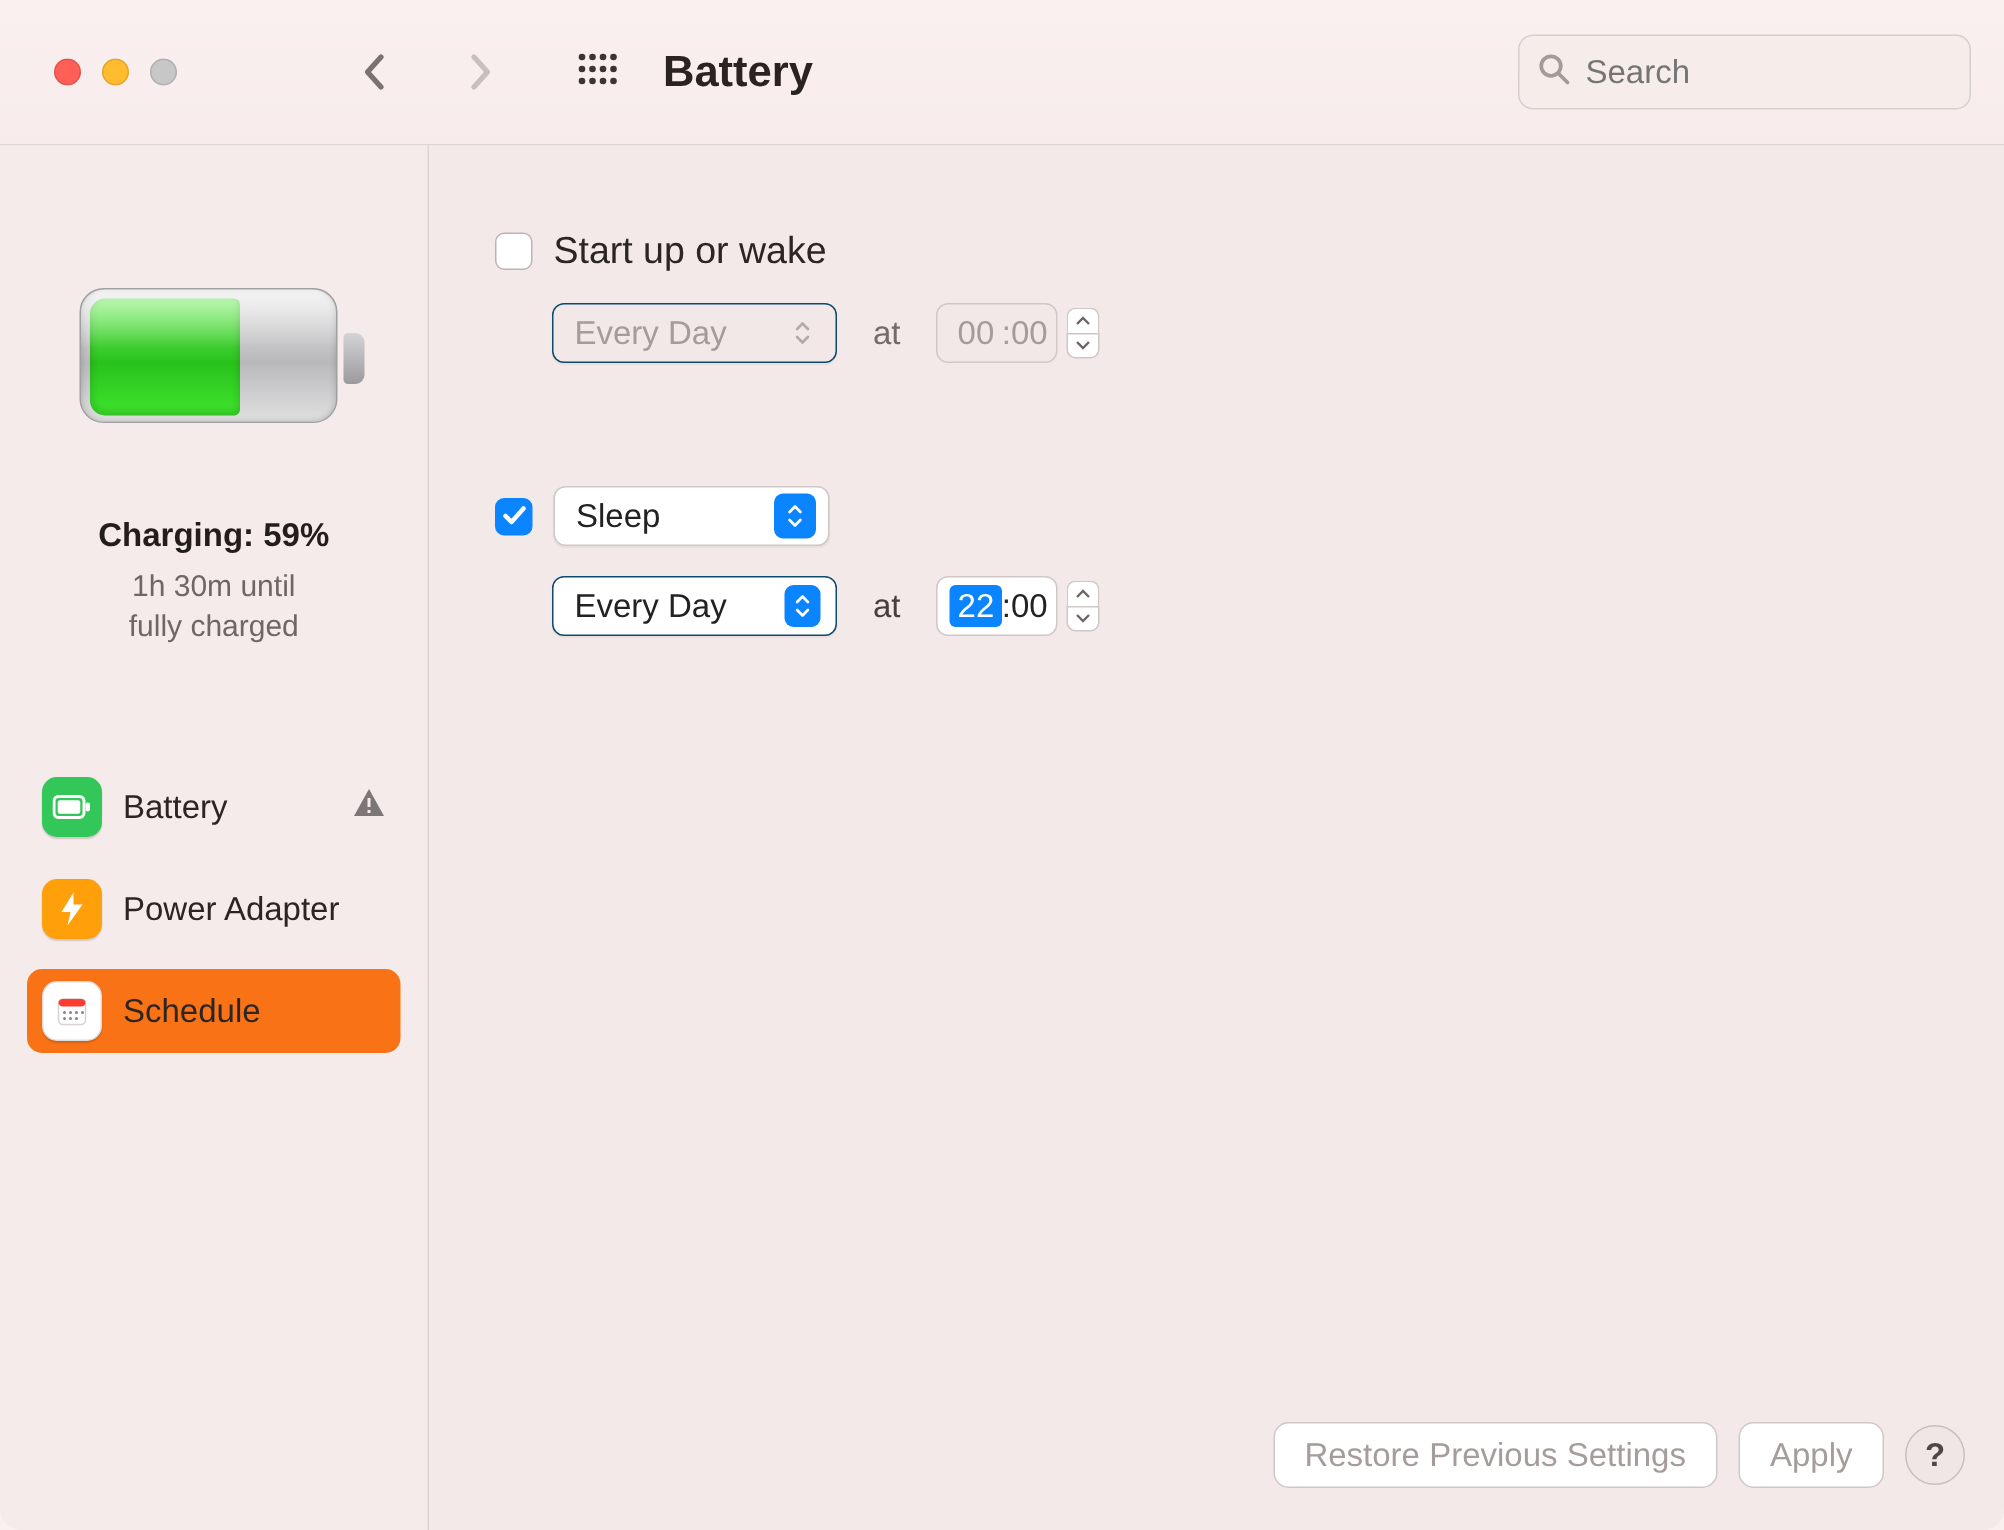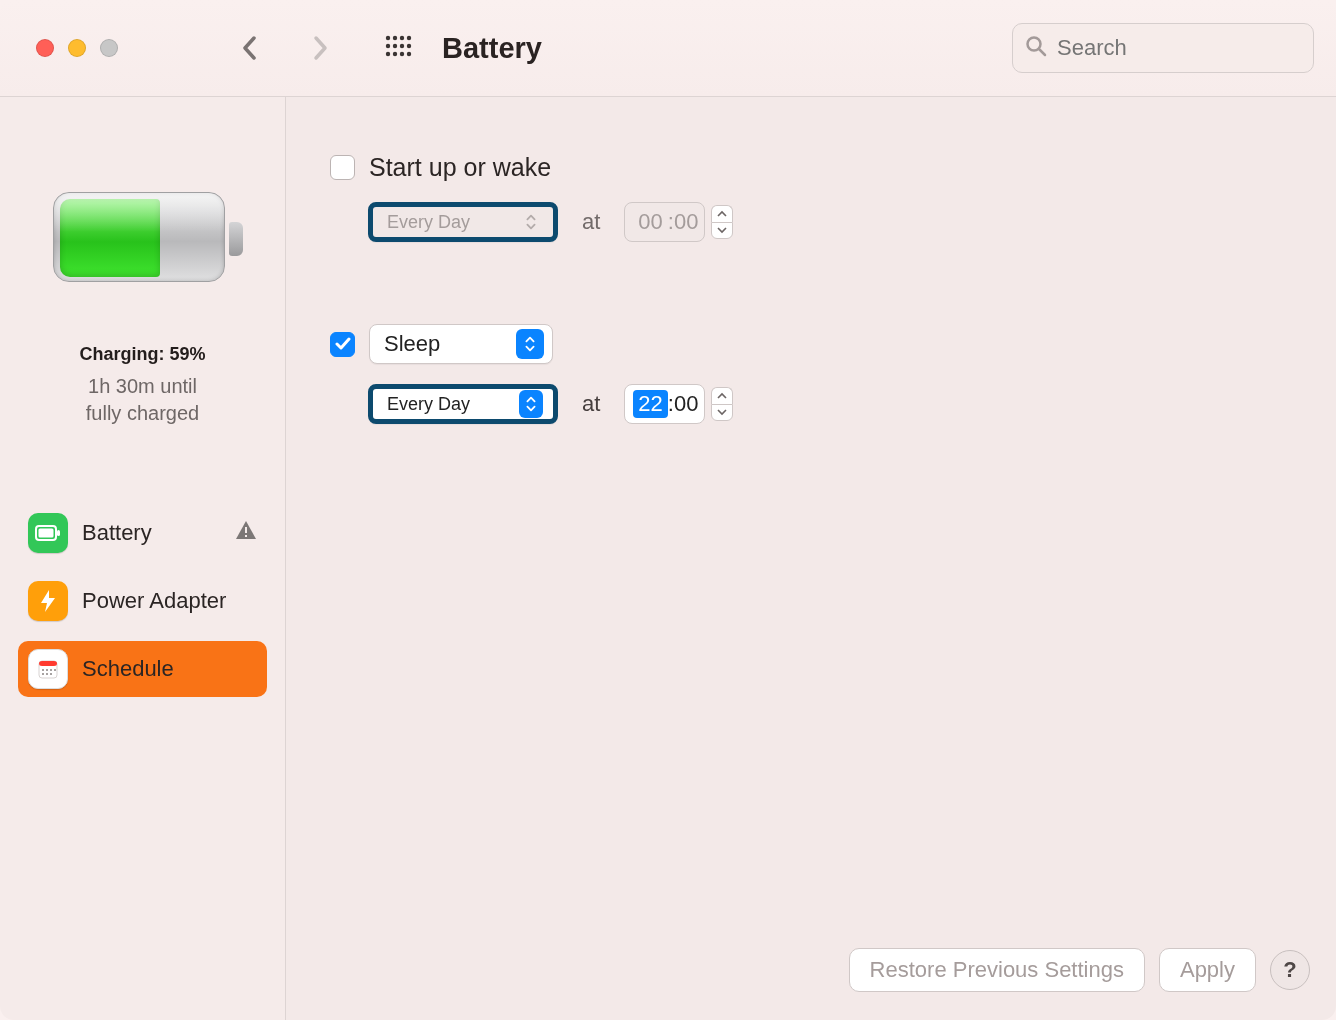--- a/index.html
+++ b/index.html
@@ -58,21 +58,21 @@
     border-radius: 10px 4px 4px 10px;
     background: linear-gradient(180deg,#7df06a,#28c21b 55%,#3fe42e);
     box-shadow: inset 0 -2px 6px rgba(0,0,0,.2);
   }
   .bat-gloss {
     position:absolute; top:0; left:0; right:0; height:44%;
     background: linear-gradient(180deg,rgba(255,255,255,.55),rgba(255,255,255,0));
     border-radius: 16px 16px 0 0;
   }
   .bat-cap { position:absolute; right:-10px; top:30px; width:14px; height:34px; border-radius:3px 6px 6px 3px; background: linear-gradient(180deg,#d4d4d6,#9a9a9c);}
-  .status-title { text-align:center; font-size:18px; font-weight:700; margin-top:52px; color:#231d1c; }
+  .status-title { text-align:center; font-size:22px; font-weight:700; margin-top:52px; color:#231d1c; }
   .status-sub { text-align:center; font-size:20px; color:#6e6766; margin-top:8px; line-height:1.35; }
 
   .nav-list { margin-top: 78px; display:flex; flex-direction:column; gap:12px; }
   .nav-item {
     display:flex; align-items:center; gap:14px;
     padding: 8px 10px; border-radius: 10px;
     font-size:22px; color:#2b2524; cursor:pointer;
   }
   .nav-item.selected { background:#f97316;text-align:right; }
   .nav-icon {
@@ -89,23 +89,23 @@
   .check {
     width:25px; height:25px; border-radius:6px; border:1px solid #bcb4b3; background:#fff;
     display:flex; align-items:center; justify-content:center;
   }
   .check.on { background:#0a84ff; border-color:#0a84ff; }
   .check.on svg { color:#fff; }
   .row-label { font-size:25px; margin-left:14px; color:#2b2524; }
 
   .sched-line { display:flex; align-items:center; gap:24px; margin:20px 0 0 38px; }
   .select {
-    height:40px; min-width:190px; border:5px solid #0c4a6e; border-radius:8px;
+    height:40px; min-width:190px; border:1px solid #0c4a6e; border-radius:8px;
     background:#fff; display:flex; align-items:center; padding:0 10px 0 14px;
-    font-size:18px; box-shadow: 0 1px 1px rgba(0,0,0,.05);
+    font-size:22px; box-shadow: 0 1px 1px rgba(0,0,0,.05);
   }
   .select .sel-end {
     width:24px; height:28px; border-radius:6px; margin-left:auto;
     display:flex; align-items:center; justify-content:center;
   }
   .select.enabled .sel-end { background:#0a84ff; color:#fff; }
   .select.disabled { color:#a49c9b; background:#f1e8e7; }
   .select.disabled .sel-end { color:#b3abaa; }
 
   .at-label { font-size:22px; color:#726b6a; }

